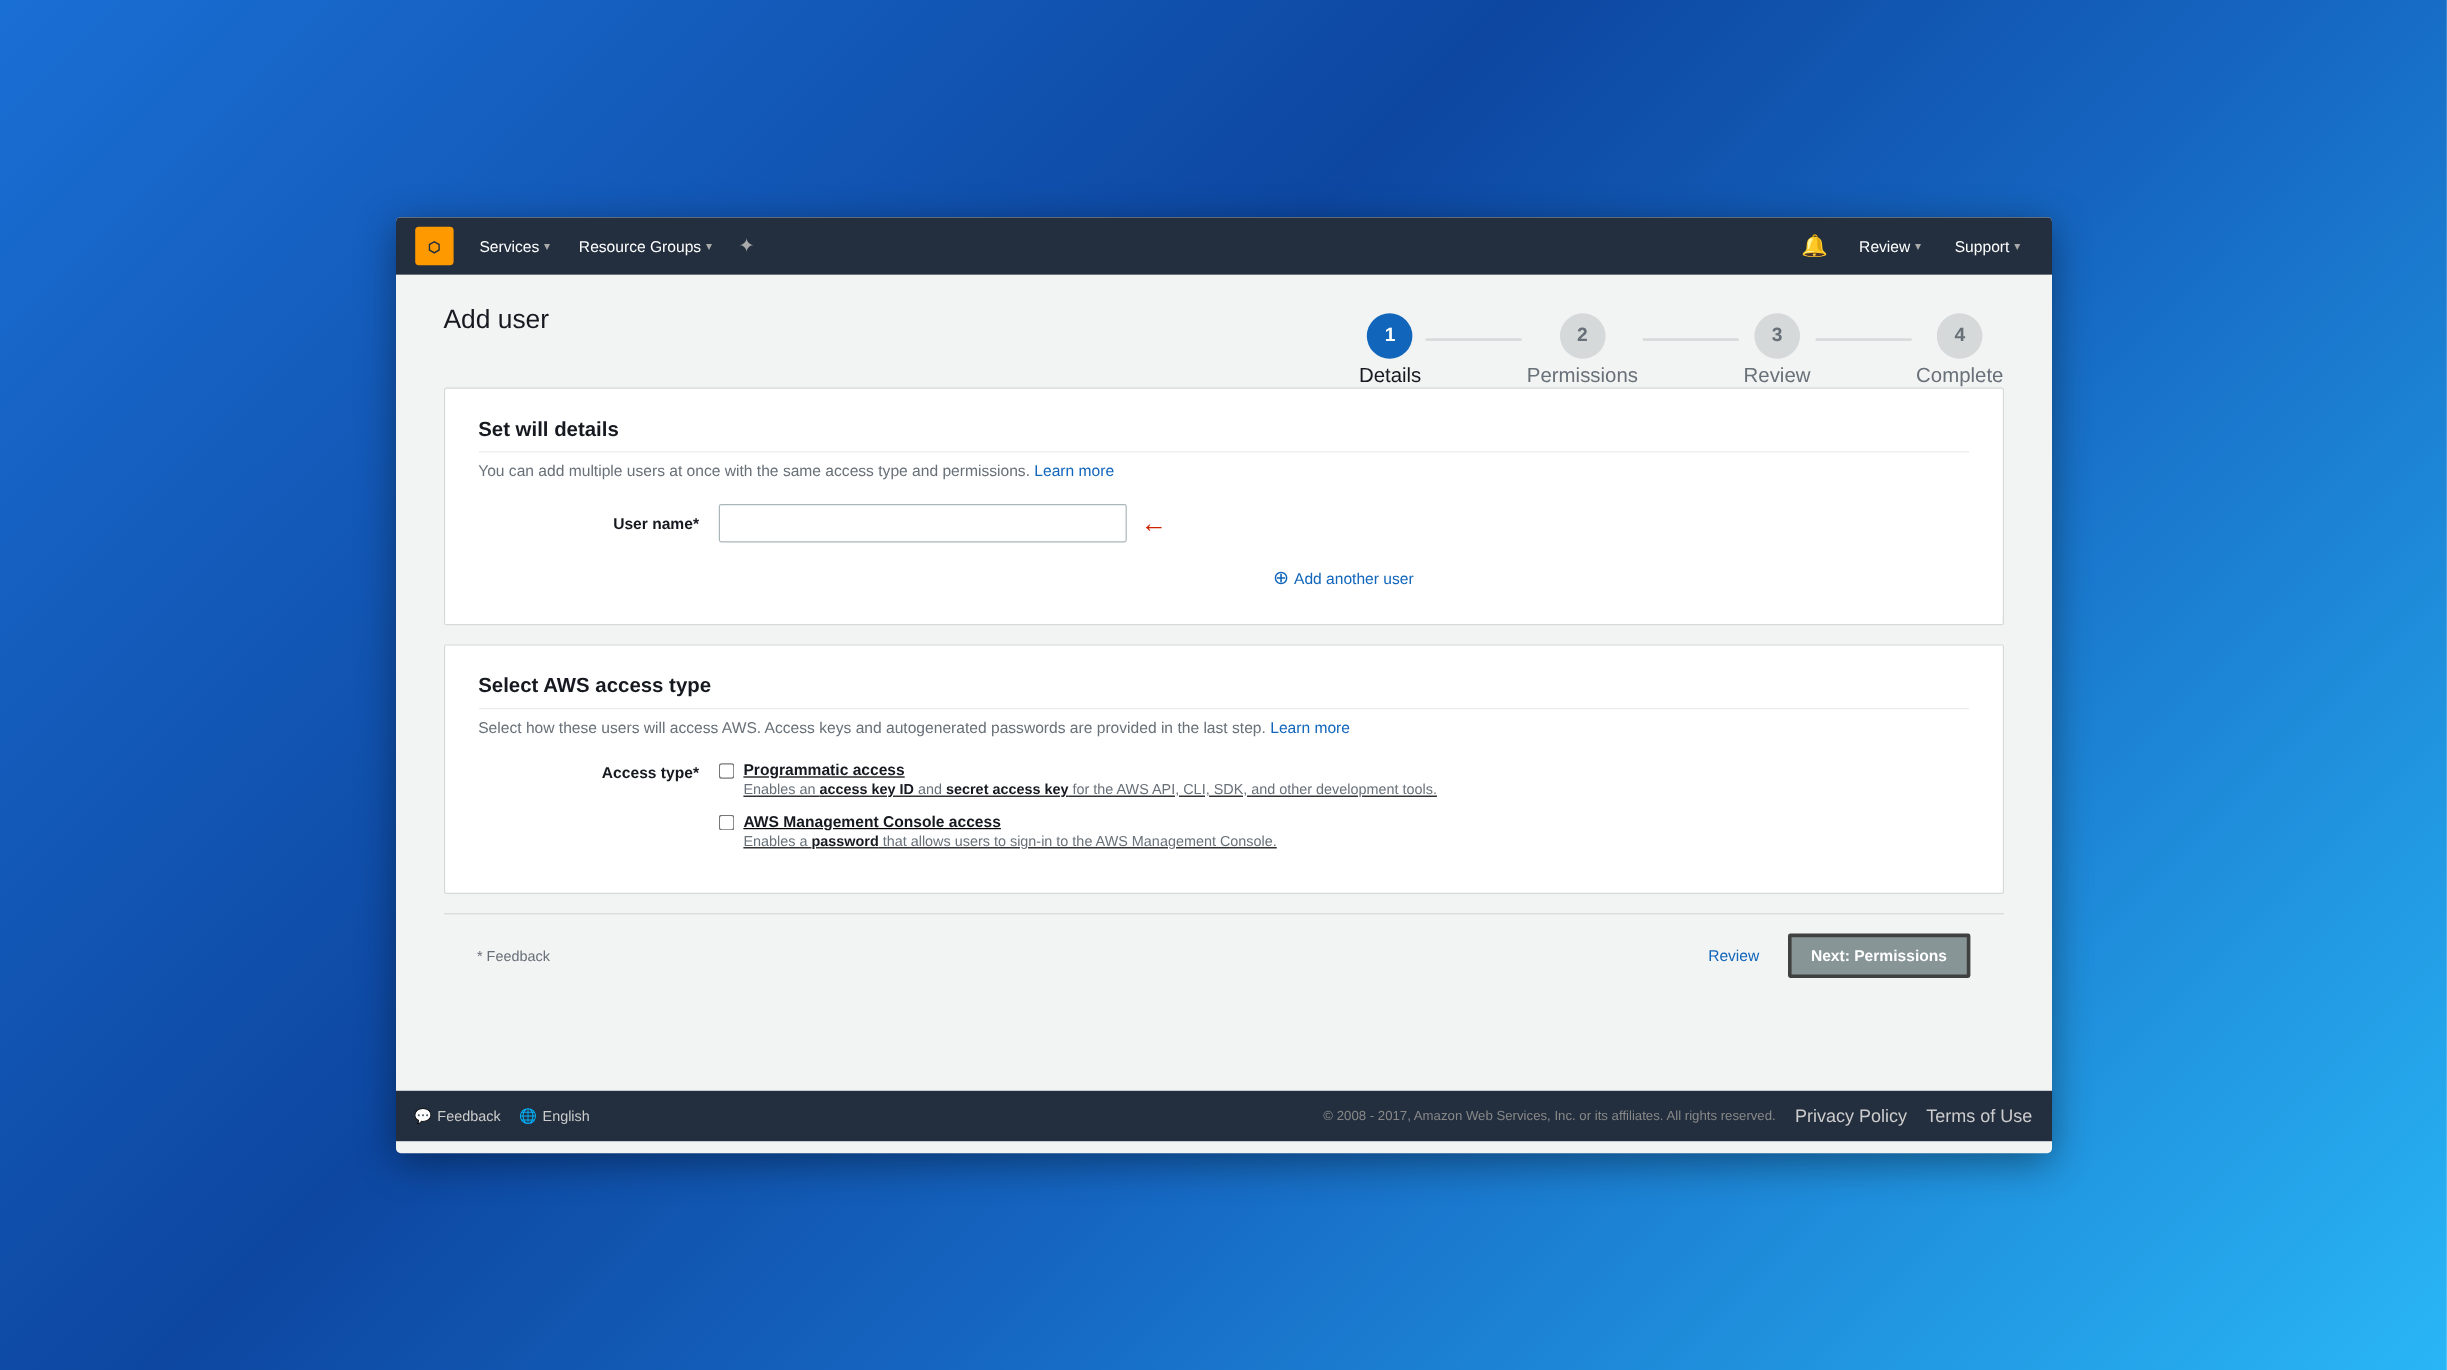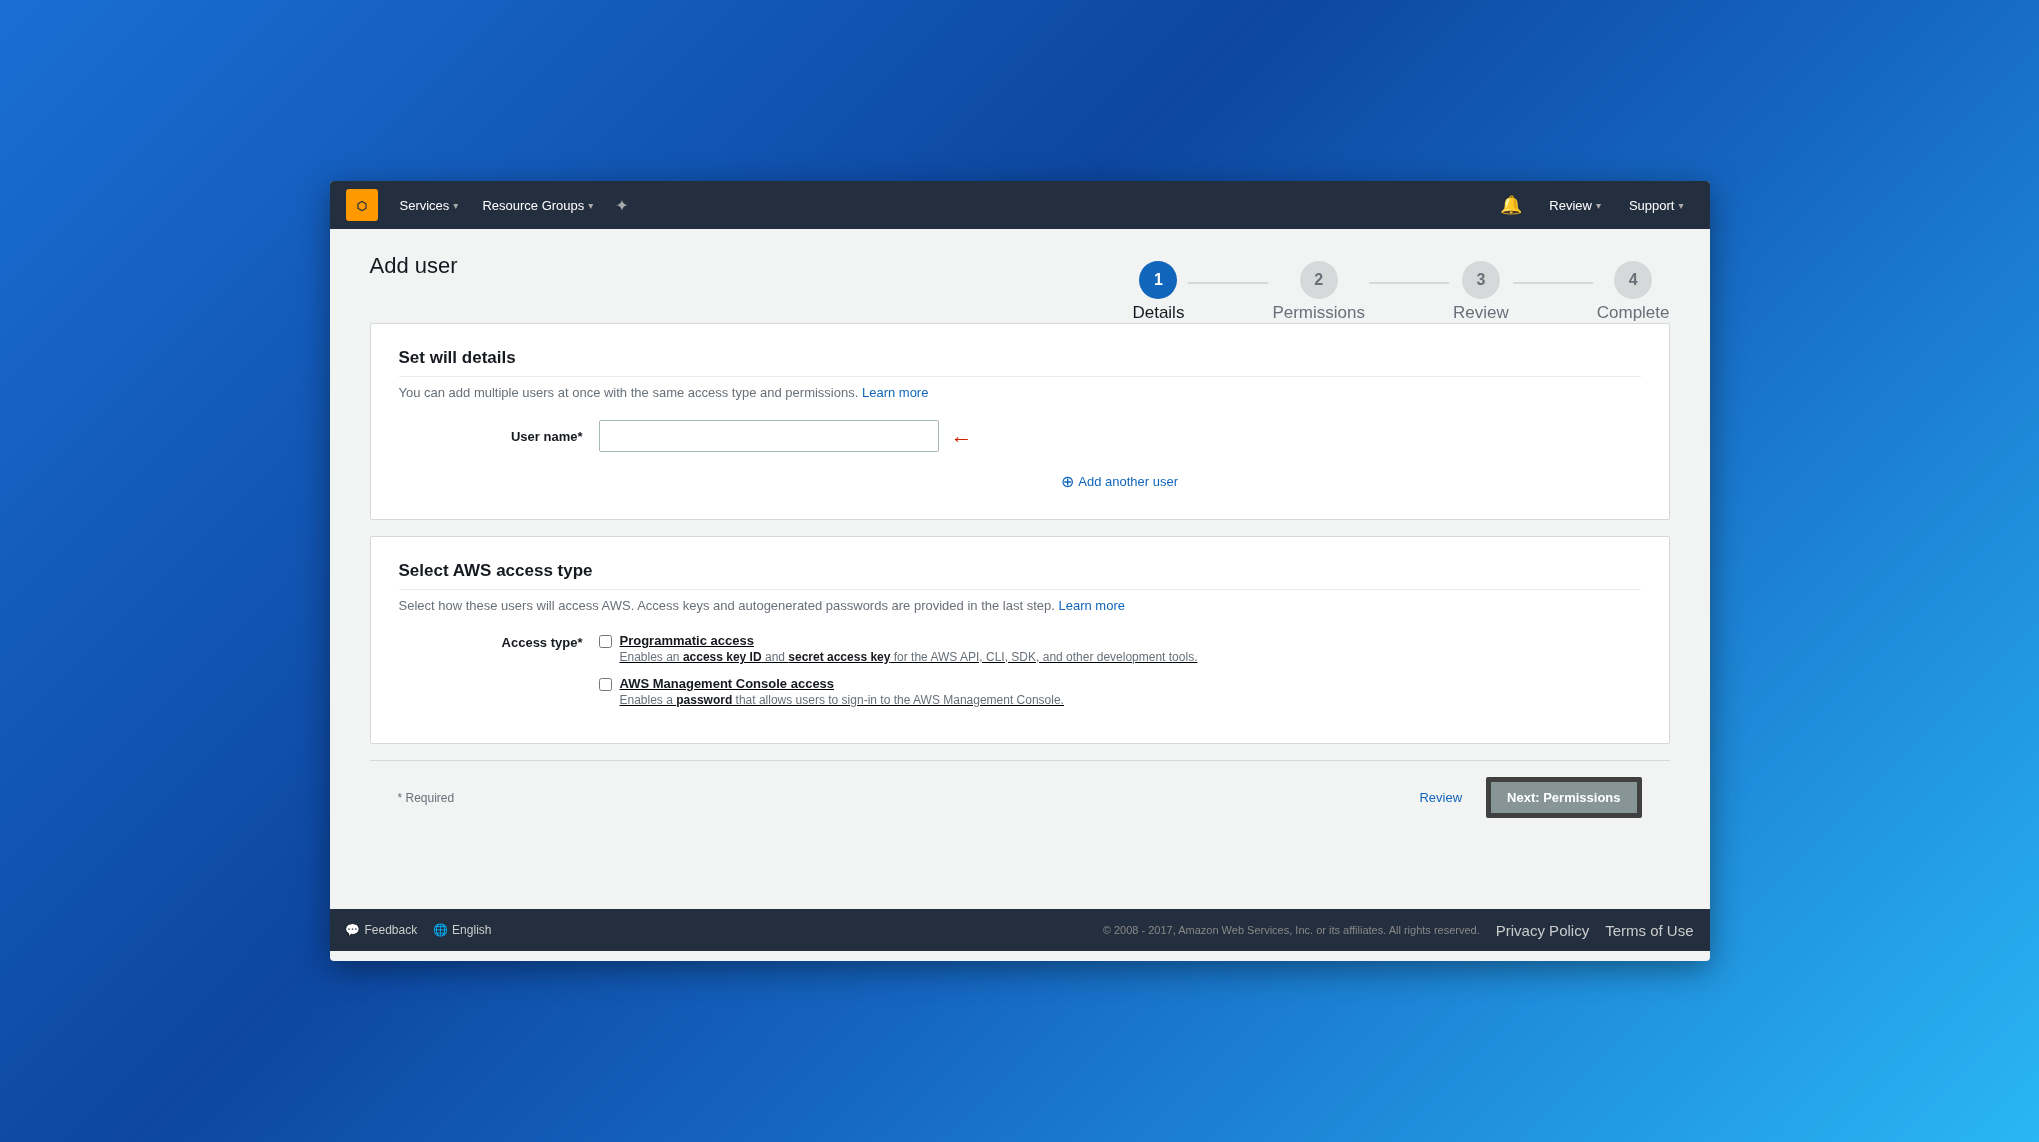--- a/index.html
+++ b/index.html
@@ -289,21 +289,21 @@
     .cancel-btn {
       background: none;
       border: none;
       color: #1166bb;
       font-size: 13px;
       cursor: pointer;
       padding: 6px 12px;
     }
     .next-btn {
       background: #879596;
-      border: 5px solid #404040;
+      border: 3px solid #404040;
       color: #fff;
       font-size: 13px;
       font-weight: 600;
       padding: 8px 16px;
       border-radius: 2px;
       cursor: pointer;
     }
 
     
     .bottom-bar {
@@ -487,21 +487,21 @@
               <div class="access-option-desc">
                 Enables a <strong>password</strong> that allows users to sign-in to the AWS Management Console.
               </div>
             </div>
           </div>
         </div>
       </div>
     </div>
 
     <div class="form-footer">
-      <span class="required-note">* Required</span>
+      <span class="required-note">* Feedback</span>
       <div class="footer-actions">
         <button class="cancel-btn">Review</button>
         <button class="next-btn">Next: Permissions</button>
       </div>
     </div>
   </div>
 
   <div class="bottom-bar">
     <div class="bottom-left">
       <div class="feedback-btn">

